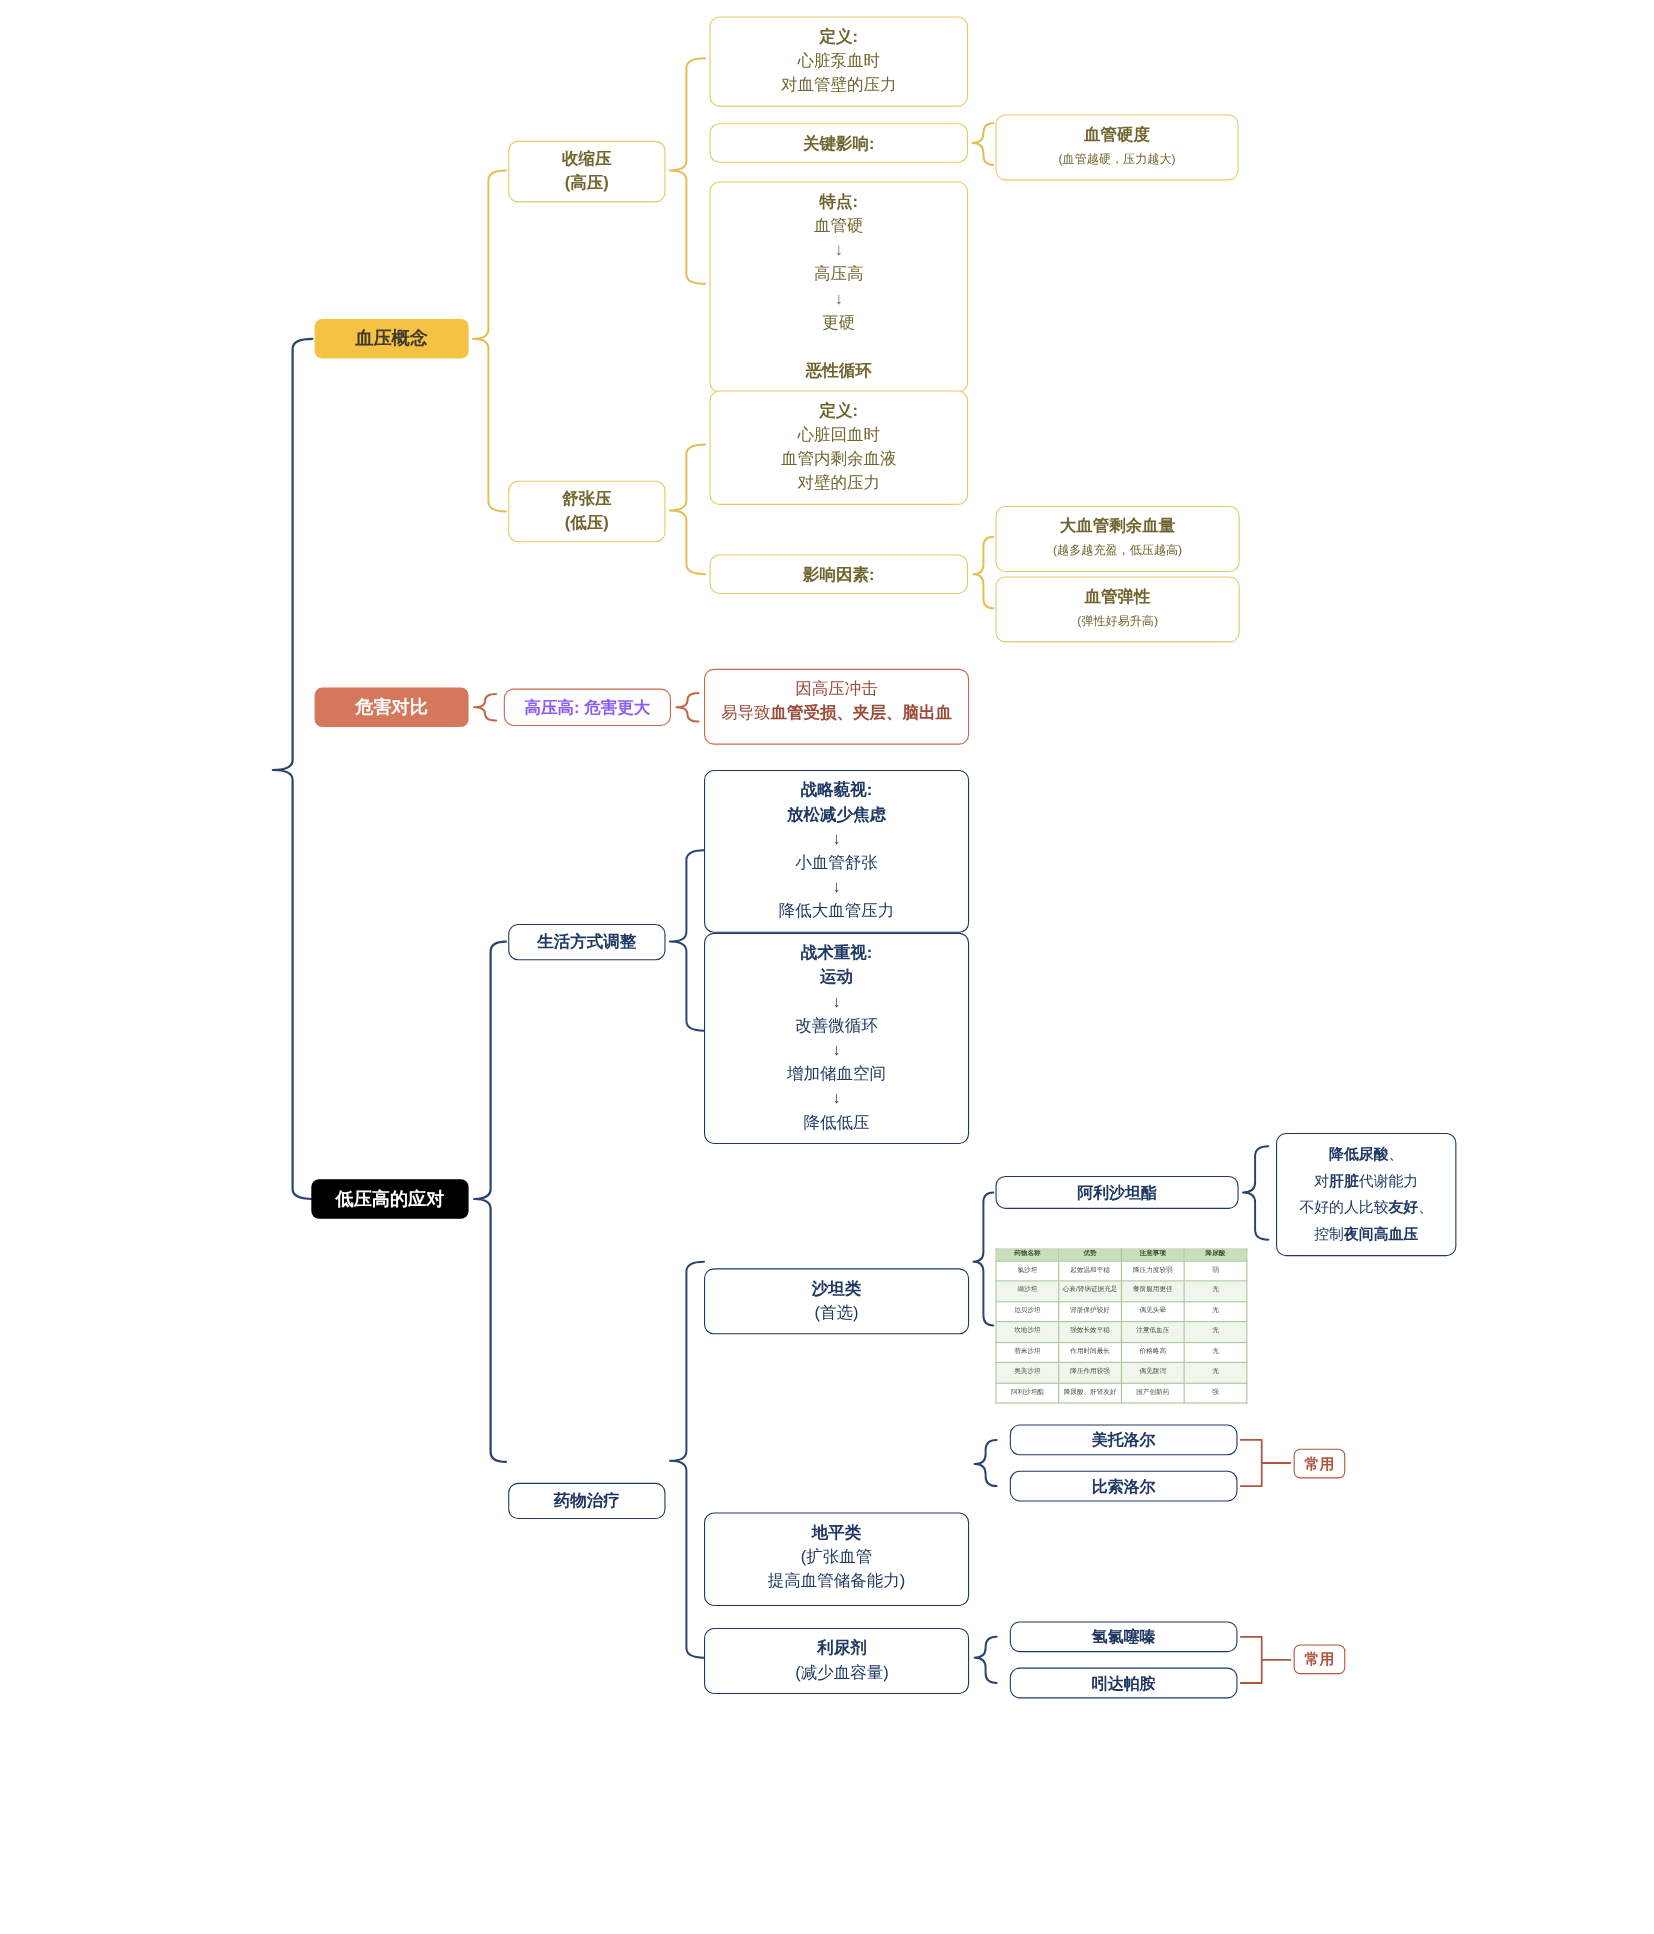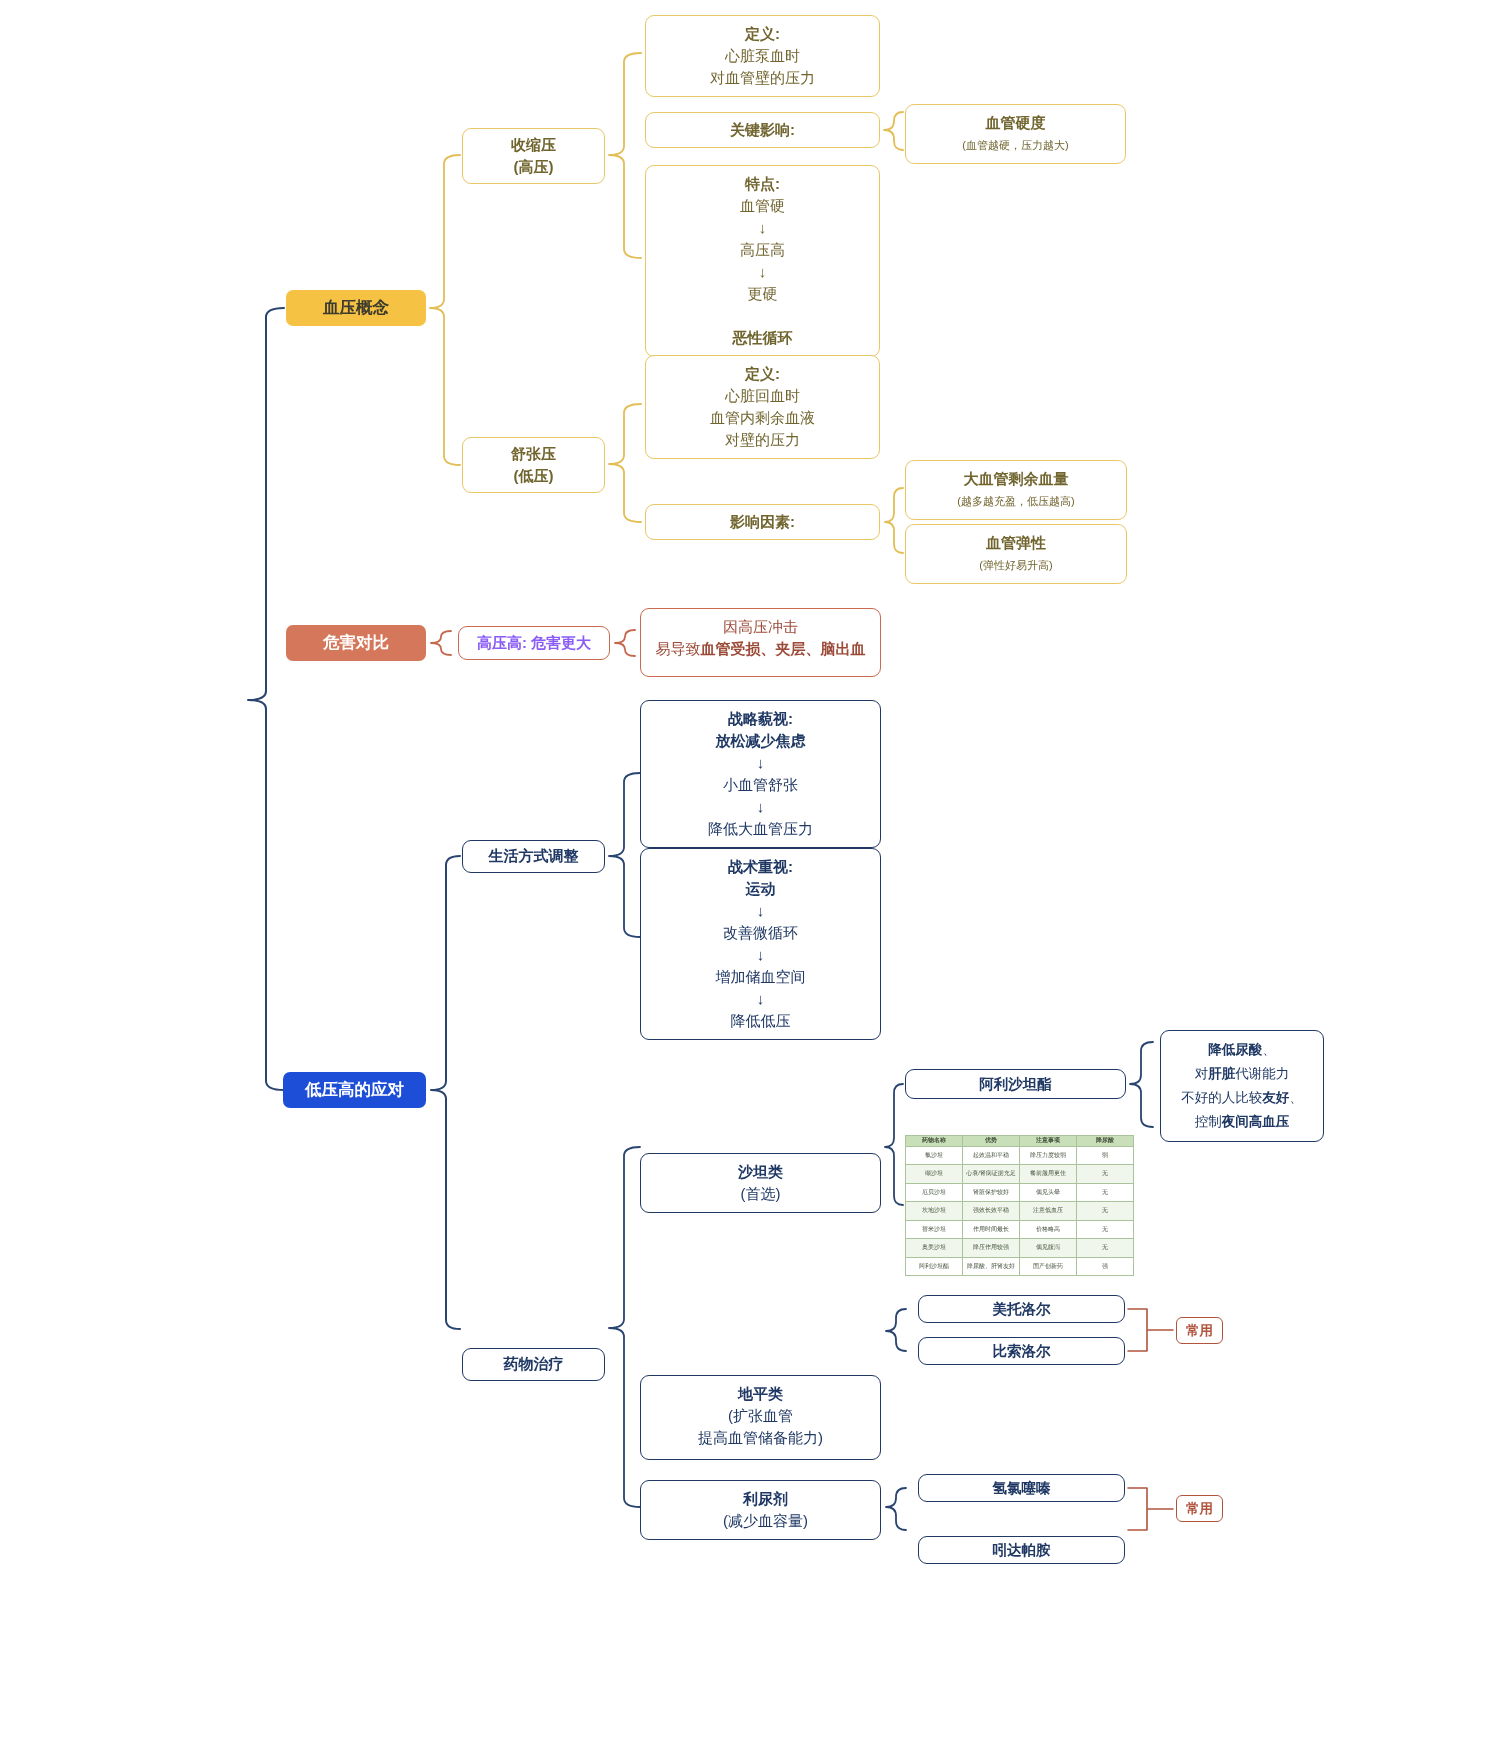--- a/index.html
+++ b/index.html
@@ -9,21 +9,21 @@
   #links{position:absolute;left:0;top:0;z-index:0}
   .box{position:absolute;background:#fff;border-radius:9px;text-align:center;z-index:1}
   .flex{display:flex;align-items:center;justify-content:center}
   .col{flex-direction:column}
   .y{border:1.6px solid #E9C766;color:#71652F}
   .n{border:1.8px solid #1F3864;color:#1F3864}
   .r{border:1.6px solid #C96A50;color:#9C4A38}
   .fill{border:none;font-weight:700;border-radius:7px;font-size:16.5px}
   .fill.gold{background:#F5C243;color:#3D3A2E}
   .fill.salmon{background:#D5775A;color:#fff}
-  .fill.navyf{background:#1d4ed8;color:#fff}
+  .fill.navyf{background:#000000;color:#fff}
   .root{border:2.6px solid #1F3864;color:#1F3864;border-radius:14px;font-size:19px;font-weight:700}
   .root .ln{line-height:27px}
   .node{font-weight:700;font-size:15px;padding:5px 2px}
   .node .ln{line-height:22px}
   .card{font-size:15px;padding:7px 6px}
   .card .ln{line-height:22px;min-height:22px}
   .ln .b{font-weight:700}
   .shrink-last .ln:not(:first-child){font-size:11px}
   .benefit{font-size:13.5px;padding:7px 4px}
   .benefit .ln{line-height:24px;min-height:24px}
@@ -257,19 +257,19 @@
     </div>
 
   <div class="box n card" style="left:640px;top:1480px;width:241px;min-height:53px;padding-left:16px;">
       <div class="ln"><span class="b">利尿剂</span></div>
       <div class="ln"><span>(减少血容量)</span></div>
     </div>
 
   <div class="box n flex drug" style="left:918px;top:1474px;width:207px;height:28px;">
     <span>氢氯噻嗪</span>
   </div>
-  <div class="box n flex drug" style="left:918px;top:1516px;width:207px;height:28px;margin-top:20px;">
+  <div class="box n flex drug" style="left:918px;top:1516px;width:207px;height:28px;">
     <span>吲达帕胺</span>
   </div>
   <div class="box tag flex" style="left:1176px;top:1495px;width:47px;height:27px;">
     <span>常用</span>
   </div>
 </div>
 
 </body></html>

